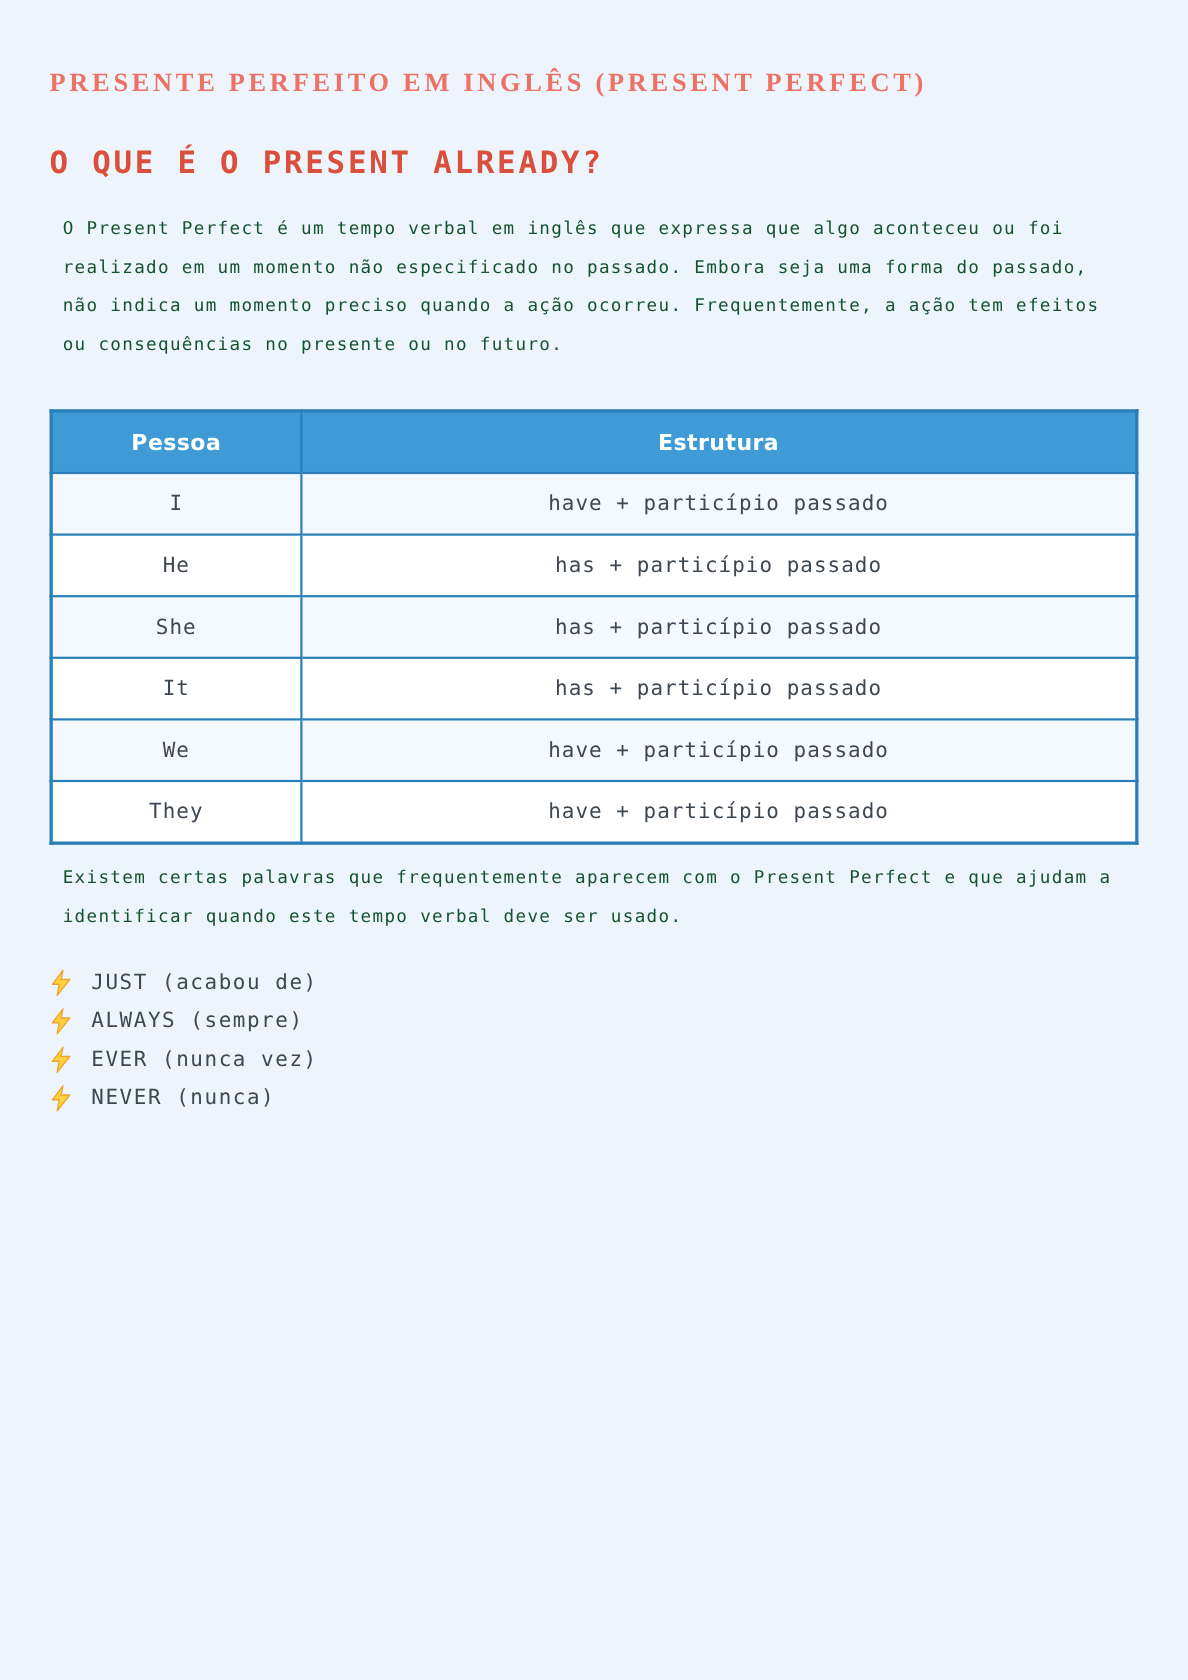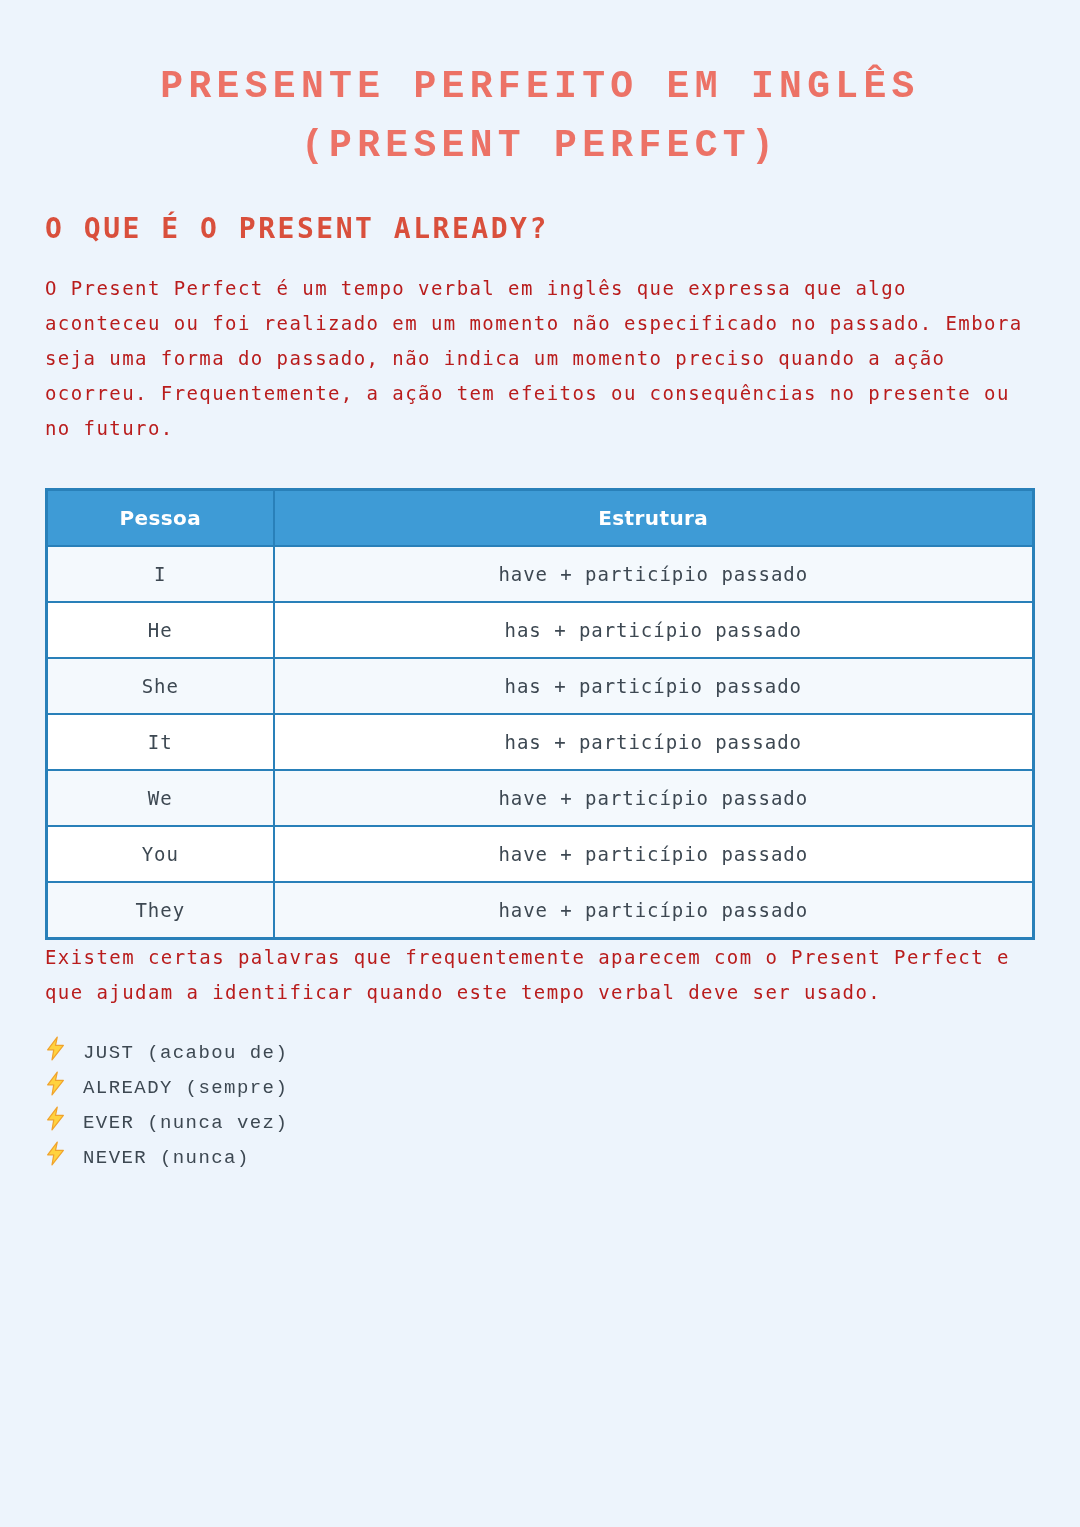--- a/index.html
+++ b/index.html
@@ -16,48 +16,48 @@
     font-family: "DejaVu Sans Mono", "Liberation Mono", monospace;
     color: #3d4852;
   }
 
   .page {
     padding: 44px 45px 60px 45px;
   }
 
   h1.doc-title {
     color: #ec7266;
-    font-family: Liberation Mono, monospace;
+    font-family: Liberation Serif, serif;
     font-weight: bold;
-    font-size: 38px;
+    font-size: 24px;
     letter-spacing: 0.14em;
-    text-align: center;
+    text-align: left;
     line-height: 1.55;
     margin: 14px 0 36px 0;
   }
 
   h2.section-heading {
     color: #d94f3c;
     font-family: "DejaVu Sans Mono", monospace;
     font-weight: bold;
     font-size: 28px;
     letter-spacing: 0.09em;
     margin: 52px 0 26px 0;
   }
 
   section:first-of-type h2.section-heading {
     margin-top: 20px;
   }
 
   p.body-text {
-    font-size: 19px;
+    font-size: 16px;
     letter-spacing: 0.075em;
     line-height: 35px;
-    color: #b91c1c;
-    margin: 0;
+    color: #14532d;
+    margin: 12px;
   }
 
   table.structure-table {
     width: 100%;
     border-collapse: collapse;
     margin: 42px 0 0 0;
     border: 3px solid #2980b9;
     background: #ffffff;
   }
 
@@ -88,27 +88,26 @@
   table.structure-table tbody tr:nth-child(odd)  { background: #f4f9fd; }
   table.structure-table tbody tr:nth-child(even) { background: #ffffff; }
 
   ul.signal-list {
     list-style: none;
     margin: 26px 0 0 0;
   }
 
   ul.signal-list li {
     display: flex;
-    align-items: flex-start;
+    align-items: center;
     gap: 17px;
     font-size: 19px;
     letter-spacing: 0.075em;
     line-height: 35px;
     color: #3d4852;
-    font-family: Liberation Mono, monospace;
   }
 
   .bolt-icon {
     display: inline-flex;
     width: 21px;
     height: 25px;
     flex: 0 0 auto;
   }
   .bolt-icon svg { width: 100%; height: 100%; }
 </style>
@@ -148,24 +147,20 @@
         </tr>
         <tr>
           <td class="person-cell">It</td>
           <td>has + particípio passado</td>
         </tr>
         <tr>
           <td class="person-cell">We</td>
           <td>have + particípio passado</td>
         </tr>
         <tr>
-          <td class="person-cell">You</td>
-          <td>have + particípio passado</td>
-        </tr>
-        <tr>
           <td class="person-cell">They</td>
           <td>have + particípio passado</td>
         </tr>
       </tbody>
     </table>
   </section>
 
   <section>
     <p class="body-text">Existem certas palavras que frequentemente aparecem com o Present Perfect e que ajudam a identificar quando este tempo verbal deve ser usado.</p>
 
@@ -177,21 +172,21 @@
             </svg>
         </span>
         <span>JUST (acabou de)</span>
       </li>
       <li>
         <span class="bolt-icon">
           <svg viewBox="0 0 24 28" xmlns="http://www.w3.org/2000/svg">
               <polygon points="14,1 3,15.5 10,15.5 8,27 21,10.5 12,10.5" fill="#ffd23e" stroke="#f0a32c" stroke-width="1.4" stroke-linejoin="round"></polygon>
             </svg>
         </span>
-        <span>ALREADY (sempre)</span>
+        <span>ALWAYS (sempre)</span>
       </li>
       <li>
         <span class="bolt-icon">
           <svg viewBox="0 0 24 28" xmlns="http://www.w3.org/2000/svg">
               <polygon points="14,1 3,15.5 10,15.5 8,27 21,10.5 12,10.5" fill="#ffd23e" stroke="#f0a32c" stroke-width="1.4" stroke-linejoin="round"></polygon>
             </svg>
         </span>
         <span>EVER (nunca vez)</span>
       </li>
       <li>

